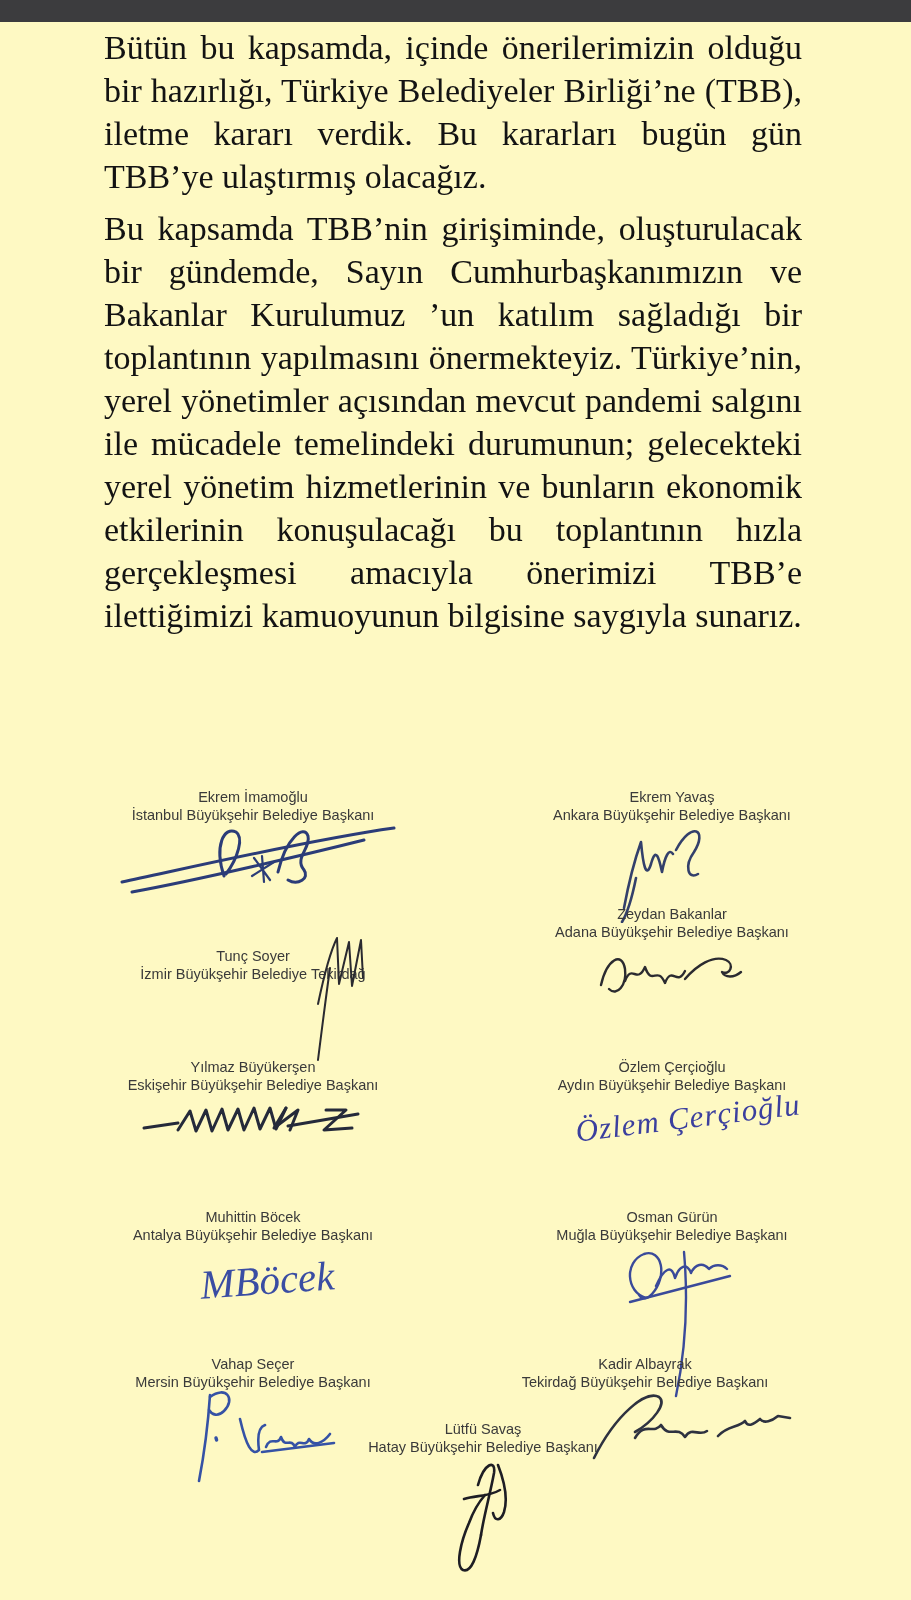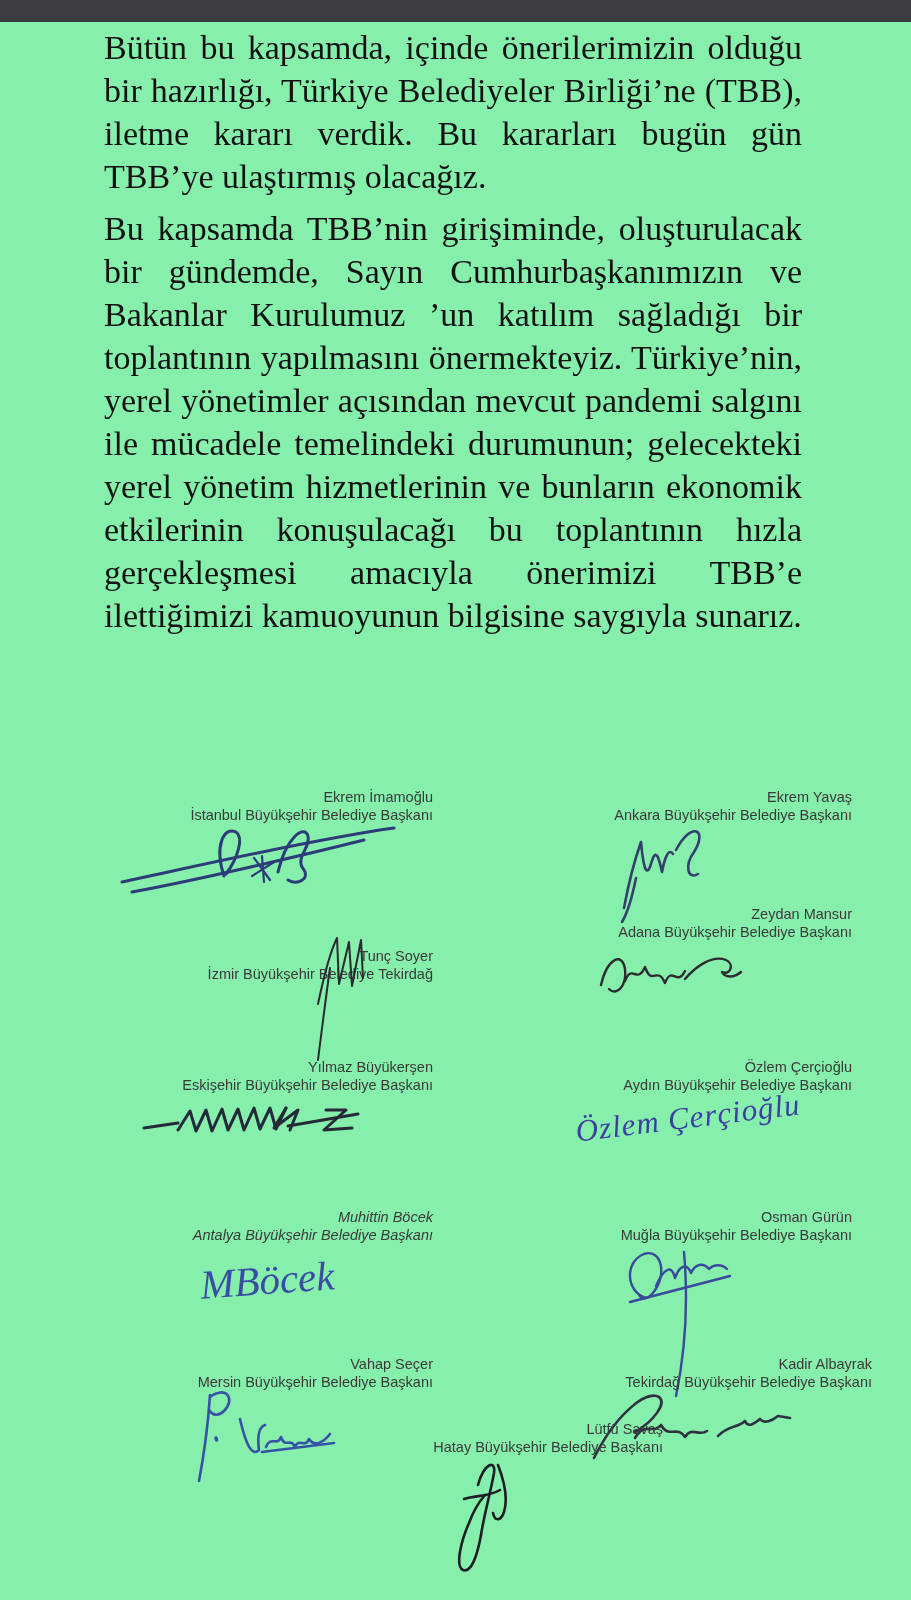--- a/index.html
+++ b/index.html
@@ -1,38 +1,38 @@
 <!DOCTYPE html>
 <html lang="tr"><head>
 <meta charset="utf-8">
 <style>
   html,body{margin:0;padding:0;background:#ffffff;}
   .page{
     position:relative;
     width:911px;height:1600px;
-    background:#86efac;
+    background:#fef9c3;
     overflow:hidden;
     font-family:"Liberation Sans",sans-serif;
   }
   .top-bar{
     position:absolute;left:0;top:0;width:911px;height:22px;
     background:#3c3c3e;
   }
   .letter{
     position:absolute;left:104px;top:26px;width:698px;
     font-family:"Liberation Serif",serif;
     font-size:34px;line-height:43px;
     color:#131313;
     text-align:justify;
   }
   .letter p{margin:0 0 9px 0;padding:0;}
   .letter p:last-child{margin-bottom:13px;}
   .sig-label{
     position:absolute;width:360px;
-    text-align:right;
+    text-align:center;
     font-family:"Liberation Sans",sans-serif;
     font-size:14.5px;line-height:18px;
     color:#3a3a3a;
   }
   .sig-label .nm{white-space:nowrap;}
   .sig-label .tt{white-space:nowrap;}
   .sig-svg{position:absolute;}
   .sig-svg g{fill:none;stroke-linecap:round;stroke-linejoin:round;}
   .sig-text{
     position:absolute;
@@ -91,21 +91,21 @@
       <path d="M64,32 C80,2 96,12 82,34 C72,48 76,62 86,56"></path>
       <path d="M24,60 C20,80 16,94 10,104"></path>
     </g>
   </svg>
 
   <div class="sig-label" style="left:73px;top:905px;margin-top:42px;">
     <div class="nm">Tunç Soyer</div>
     <div class="tt">İzmir Büyükşehir Belediye Tekirdağ</div>
   </div>
   <div class="sig-label" style="left:492px;top:905px;">
-    <div class="nm">Zeydan Mansur</div>
+    <div class="nm">Zeydan Bakanlar</div>
     <div class="tt">Adana Büyükşehir Belediye Başkanı</div>
   </div>
 
   <svg class="sig-svg" style="left:290px;top:932px;" width="100" height="130" viewBox="0 0 100 130">
     <g stroke-width="2" stroke="#2a2a30">
       <path d="M28,72 C36,34 42,16 47,6 L49,52 L59,10 L62,54 L71,8 L73,46"></path>
       <path d="M40,36 C35,72 31,104 28,128"></path>
     </g>
   </svg>
 
@@ -131,21 +131,21 @@
       <path d="M4,30 L38,25"></path>
       <path d="M38,32 L50,13 L56,33 L66,12 L72,33 L82,11 L88,32 L98,11 L104,32 L114,10 L120,31 L130,10 L136,31 L146,10"></path>
       <path d="M146,10 L134,30 L158,12 L150,32"></path>
       <path d="M186,12 L206,12 L184,32 L212,30"></path>
       <path d="M148,28 L218,16"></path>
     </g>
   </svg>
 
   <div class="sig-text ozlem">Özlem Çerçioğlu</div>
 
-  <div class="sig-label" style="left:73px;top:1208px;font-style:italic;">
+  <div class="sig-label" style="left:73px;top:1208px;">
     <div class="nm">Muhittin Böcek</div>
     <div class="tt">Antalya Büyükşehir Belediye Başkanı</div>
   </div>
   <div class="sig-label" style="left:492px;top:1208px;">
     <div class="nm">Osman Gürün</div>
     <div class="tt">Muğla Büyükşehir Belediye Başkanı</div>
   </div>
 
   <div class="sig-text bocek">MBöcek</div>
 
@@ -155,21 +155,21 @@
       <path d="M44,46 C52,28 60,24 63,38 C67,26 75,22 79,33 C83,24 91,22 97,29 C102,24 110,24 115,29"></path>
       <path d="M18,62 L118,36"></path>
       <path d="M72,12 C76,58 74,108 64,156"></path>
     </g>
   </svg>
 
   <div class="sig-label" style="left:73px;top:1355px;">
     <div class="nm">Vahap Seçer</div>
     <div class="tt">Mersin Büyükşehir Belediye Başkanı</div>
   </div>
-  <div class="sig-label" style="left:512px;top:1355px;">
+  <div class="sig-label" style="left:465px;top:1355px;">
     <div class="nm">Kadir Albayrak</div>
     <div class="tt">Tekirdağ Büyükşehir Belediye Başkanı</div>
   </div>
 
   <svg class="sig-svg" style="left:180px;top:1385px;" width="160" height="100" viewBox="0 0 160 100">
     <g stroke-width="2.6" stroke="#3552a5">
       <path d="M30,10 C28,40 24,70 19,96"></path>
       <path d="M30,12 C46,0 56,14 44,26 C38,32 32,30 29,25"></path>
       <path d="M36,53 L36.6,55" stroke-width="3.4"></path>
       <path d="M60,34 C66,60 72,72 79,65 C77,50 79,42 85,40"></path>

